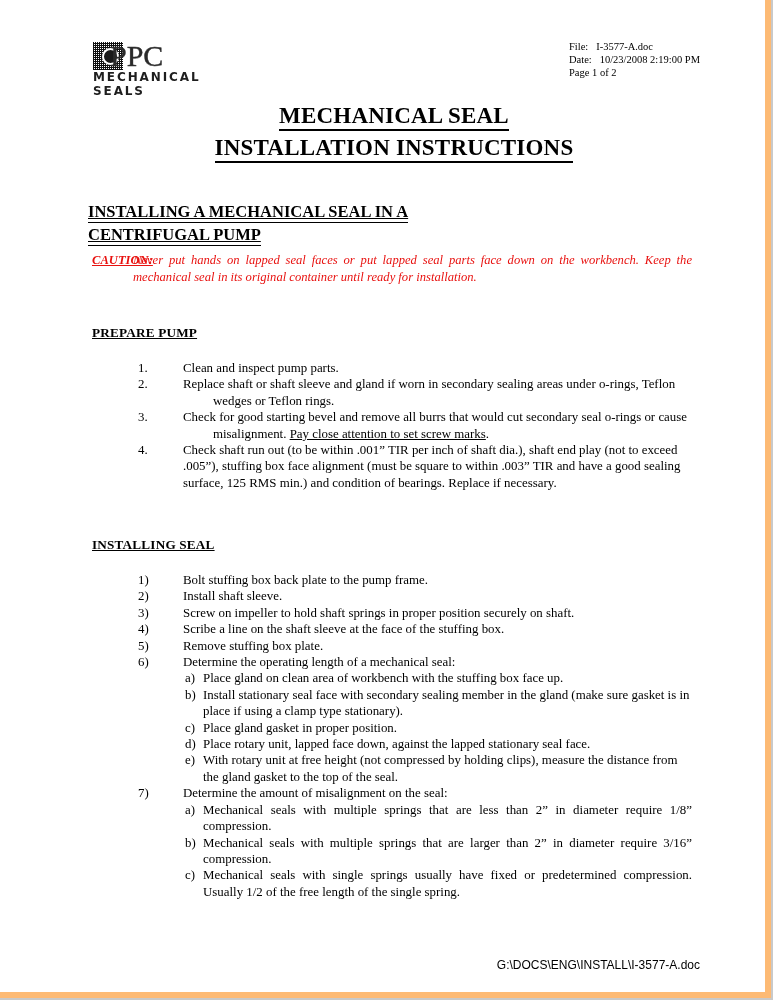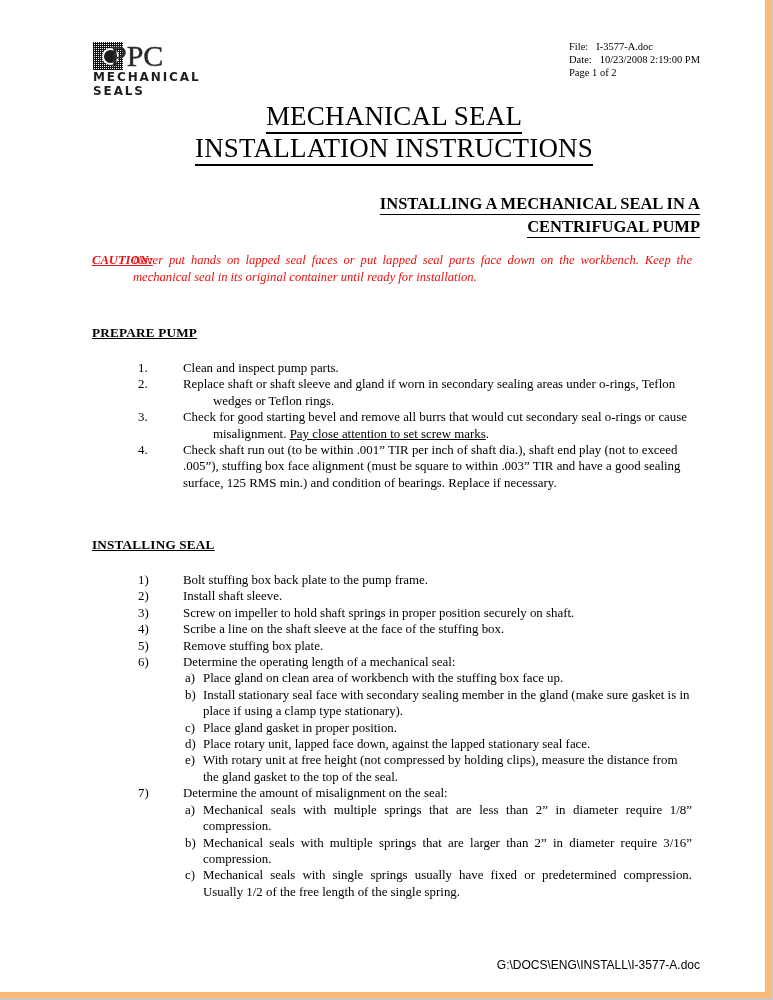--- a/index.html
+++ b/index.html
@@ -98,35 +98,36 @@
 
   
   .title-block {
     position: absolute;
     left: 88px;
     top: 100px;
     width: 612px;
     text-align: center;
   }
   .title-line {
-    font-size: 27px;
-    font-weight: normal;
+    font-size: 23px;
+    font-weight: bold;
     line-height: 32px;
     letter-spacing: 0.2px;
   }
   .title-line span {
     border-bottom: 2px solid #000;
     padding-bottom: 1px;
   }
   .subtitle-block {
     position: absolute;
     left: 88px;
-    top: 192px;
+    top: 200px;
     width: 612px;
-    text-align: right;
+    text-align: left;
+    text-decoration: underline;
   }
   .subtitle-line {
     font-size: 16.5px;
     font-weight: bold;
     line-height: 23px;
   }
   .subtitle-line span {
     border-bottom: 1.6px solid #000;
     padding-bottom: 1px;
   }

